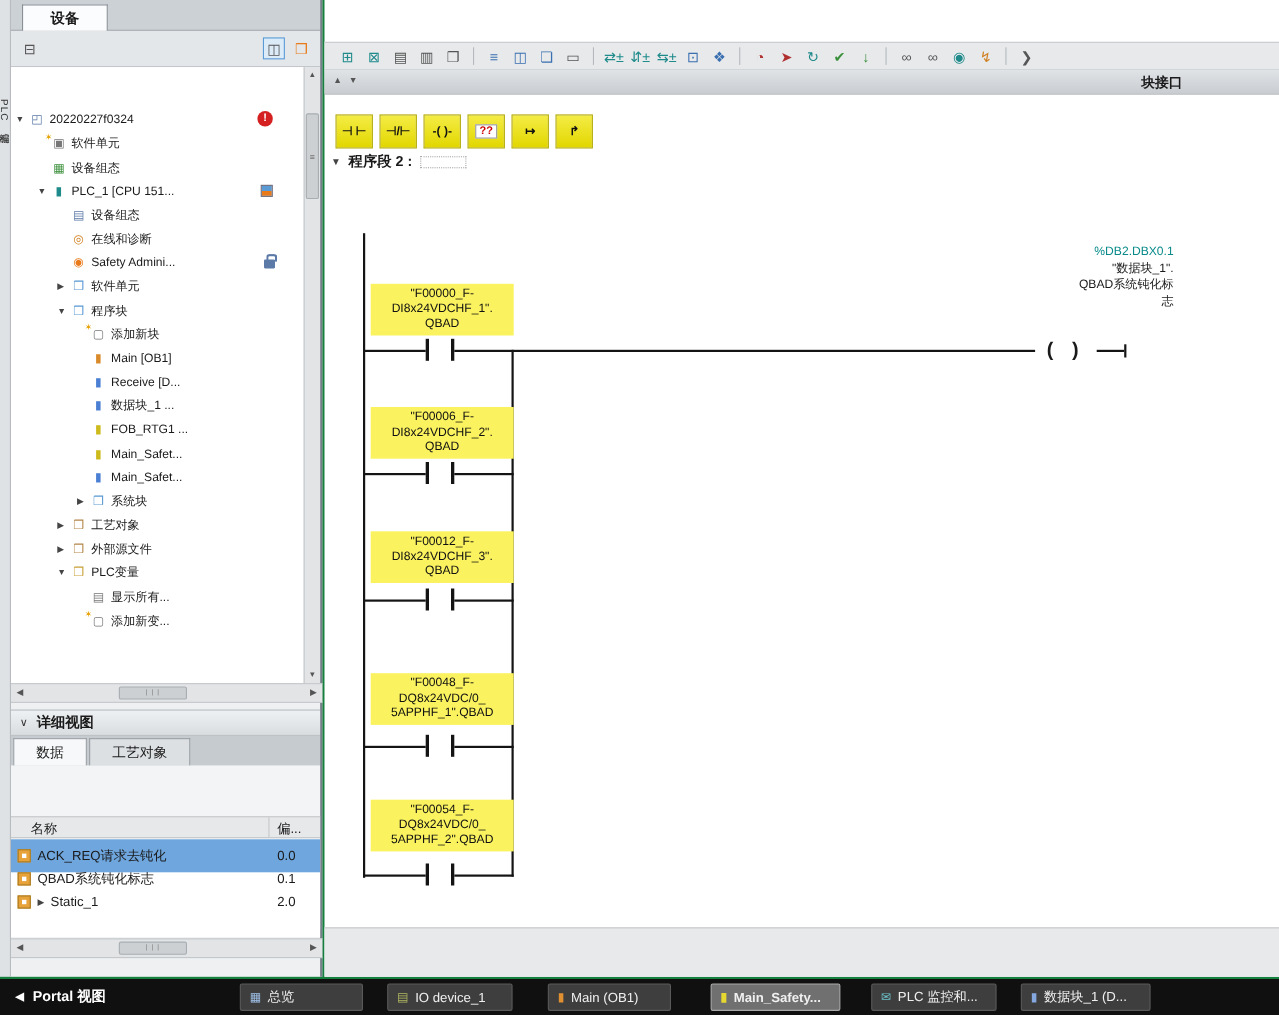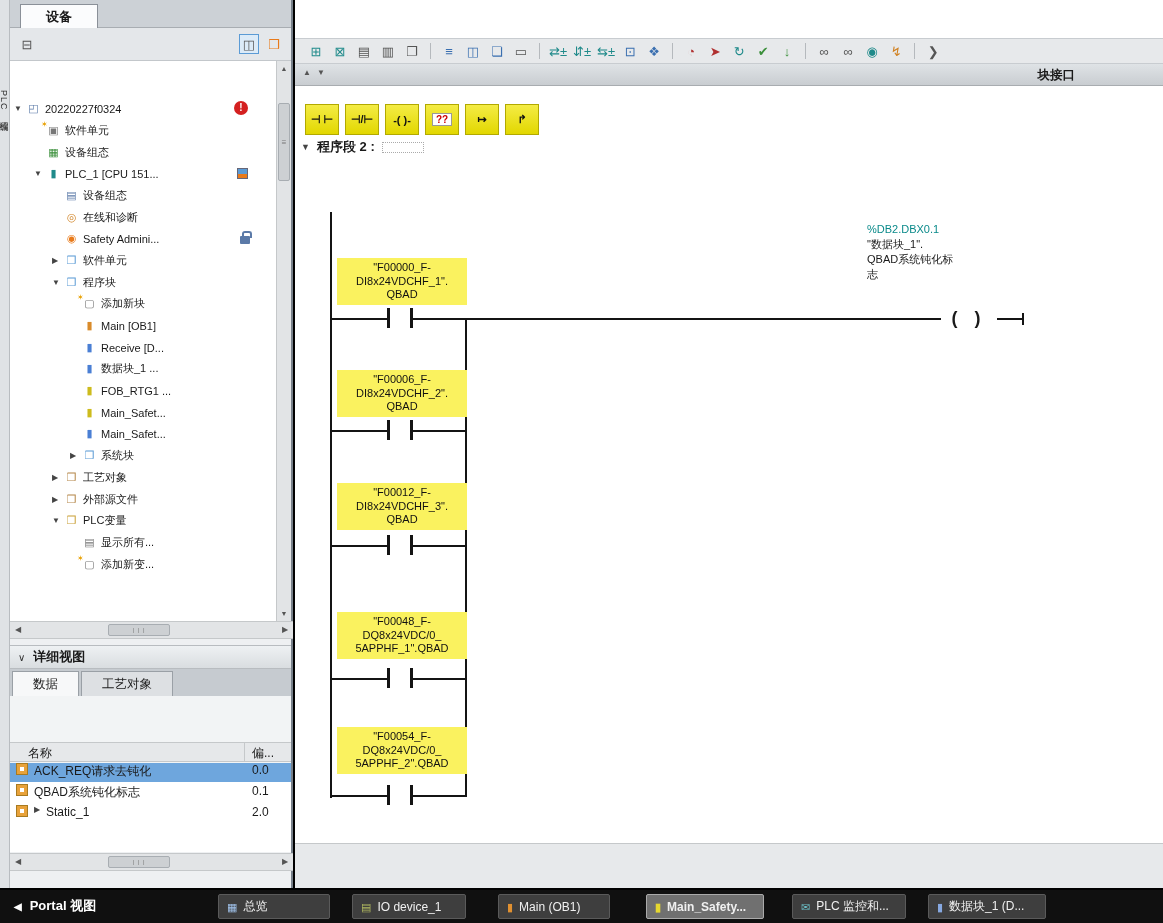--- a/index.html
+++ b/index.html
@@ -1,17 +1,17 @@
 <!DOCTYPE html>
 <html><head>
 <meta charset="utf-8">
 <style>
   *{margin:0;padding:0;box-sizing:border-box}
   body{background:#888}
-  .app{position:relative;width:1163px;height:923px;background:#000000;font-family:"Liberation Sans",sans-serif;font-size:12px;color:#1a1a1a;overflow:hidden}
+  .app{position:relative;width:1163px;height:923px;background:#15803d;font-family:"Liberation Sans",sans-serif;font-size:12px;color:#1a1a1a;overflow:hidden}
 
   
   .vrail{position:absolute;left:0;top:0;width:10px;height:888px;background:#dfe2e5;border-right:1px solid #b8bcc0}
   .vtext{position:absolute;top:90px;left:0;writing-mode:vertical-rl;font-size:9px;color:#333;letter-spacing:1px;width:10px}
 
   
   .sidebar{position:absolute;left:10px;top:0;width:283px;height:888px;background:#eef0f2;border-right:2px solid #77808a}
   .sb-tabs{height:28px;background:#ccd1d6;position:relative;border-bottom:1px solid #a8adb2}
   .sb-tab{position:absolute;left:10px;top:4px;width:78px;height:24px;background:#fbfcfd;border:1px solid #8a9098;border-bottom:none;font-weight:bold;font-size:13px;text-align:center;line-height:23px}
   .sb-toolbar{height:33px;background:#e4e7ea;border-bottom:1px solid #c3c7cb;display:flex;align-items:center;padding:0 7px;gap:5px}
@@ -41,21 +41,21 @@
   .dv-header{position:absolute;top:645px;left:0;width:100%;height:24px;background:linear-gradient(#eef1f3,#d9dde0);border-top:1px solid #b8bcc0;border-bottom:1px solid #b8bcc0;display:flex;align-items:center;gap:8px;padding-left:8px;font-weight:bold;font-size:13px}
   .dv-chev{font-size:10px;color:#333;font-weight:normal}
   .dv-tabs{position:absolute;top:669px;left:0;width:100%;height:27px;background:#c6cbd0;display:flex;align-items:flex-end;padding-left:2px;gap:2px}
   .dv-tab{height:25px;line-height:24px;padding:0 20px;border:1px solid #9aa0a6;border-bottom:none;background:#dde0e3;font-size:12.5px}
   .dv-tab.active{background:#f7f8f9;font-weight:normal}
   .dv-body{position:absolute;top:696px;left:0;width:100%;height:149px;background:#f2f4f5}
   .dv-thead{position:absolute;top:742px;left:0;width:100%;height:20px;background:#e6e8ea;border-top:1px solid #c5c8ca;border-bottom:1px solid #c5c8ca;font-size:12px}
   .dv-col1{position:absolute;left:18px;top:2px}.dv-col2{position:absolute;left:242px;top:2px}
   .dv-cdiv{position:absolute;left:234px;top:0;width:1px;height:100%;background:#c5c8ca}
   .dv-white{position:absolute;top:763px;left:0;width:100%;height:89px;background:#fff}
-  .dv-row{position:absolute;left:0;width:100%;height:19px;display:flex;}
+  .dv-row{position:absolute;left:0;width:100%;height:30px;display:flex;align-items:center}
   .dv-row.sel{background:#6ea6dd}
   .dvic{width:12px;height:12px;flex:0 0 12px;background:#e8a23a;border:1px solid #a87a20;margin:0 6px 0 6px;position:relative}
   .dvic::after{content:"";position:absolute;left:3px;top:3px;width:4px;height:4px;background:#fff}
   .dv-exp{width:12px;flex:0 0 12px;font-size:8px;color:#444}
   .dv-off{position:absolute;left:242px}
 
   
   .editor{position:absolute;left:295px;top:0;width:868px;height:888px;background:#fff}
   .ed-toolbar{position:absolute;top:38px;left:0;width:100%;height:26px;background:#e7e9eb;border-top:1px solid #c8ccd0;border-bottom:1px solid #c8ccd0;display:flex;align-items:center;padding-left:12px;gap:6px;overflow:hidden}
   .eti{min-width:18px;height:18px;display:flex;align-items:center;justify-content:center;font-size:13px;cursor:default}
@@ -69,21 +69,21 @@
   .nethdr{position:absolute;top:132px;left:6px;height:24px;display:flex;align-items:flex-end;gap:7px;z-index:1}
   .net-exp{font-size:9px;color:#444;padding-bottom:4px}
   .net-title{font-weight:bold;font-size:13px}
   .net-dots{width:42px;height:11px;border:1px dotted #aaa;margin-bottom:3px}
   .comment-row{position:absolute;top:158px;left:0;width:100%;height:26px;border-top:1px solid #dcdcdc;display:flex;align-items:center;padding-left:45px;color:#8a8a8a;font-size:12px}
 
   .vline,.hline{position:absolute;background:#141414}
   .contact{position:absolute;width:26px;height:20px;background:#fff;border-left:3px solid #141414;border-right:3px solid #141414}
   .opbox{position:absolute;left:42px;width:130px;background:#faf25f;text-align:center;font-size:11px;line-height:13.5px;padding:3px 0;color:#111;cursor:default}
   .coil{position:absolute;left:646px;top:303px;width:56px;height:30px;background:#fff;display:flex;align-items:center;justify-content:center;font-size:18px;font-weight:bold;letter-spacing:6px}
-  .coiltext{position:absolute;left:572px;top:222px;width:200px;text-align:left;font-size:11px;line-height:15px}
+  .coiltext{position:absolute;left:572px;top:222px;width:200px;text-align:right;font-size:11px;line-height:15px}
   .coil-addr{color:#0a8a8a}
   .edbottom{position:absolute;top:843px;left:0;width:100%;height:45px;background:#e7e9eb;border-top:1px solid #c5c8ca}
 
   
   .taskbar{position:absolute;left:0;top:890px;width:1163px;height:33px;background:#101010}
   .tb-portal{position:absolute;left:14px;top:7px;color:#fff;font-weight:bold;font-size:13px;display:flex;gap:8px;align-items:center}
   .tb-portal .arr{font-size:10px}
   .tbbtn{position:absolute;top:4px;height:25px;background:#3e3e3e;border:1px solid #5a5a5a;border-radius:2px;color:#f0f0f0;font-size:12px;display:flex;align-items:center;gap:6px;padding:0 8px;white-space:nowrap;overflow:hidden}
   .tbbtn.active{background:#707070;border-color:#aaa;font-weight:bold}
   .tbic{font-size:11px;line-height:12px}

